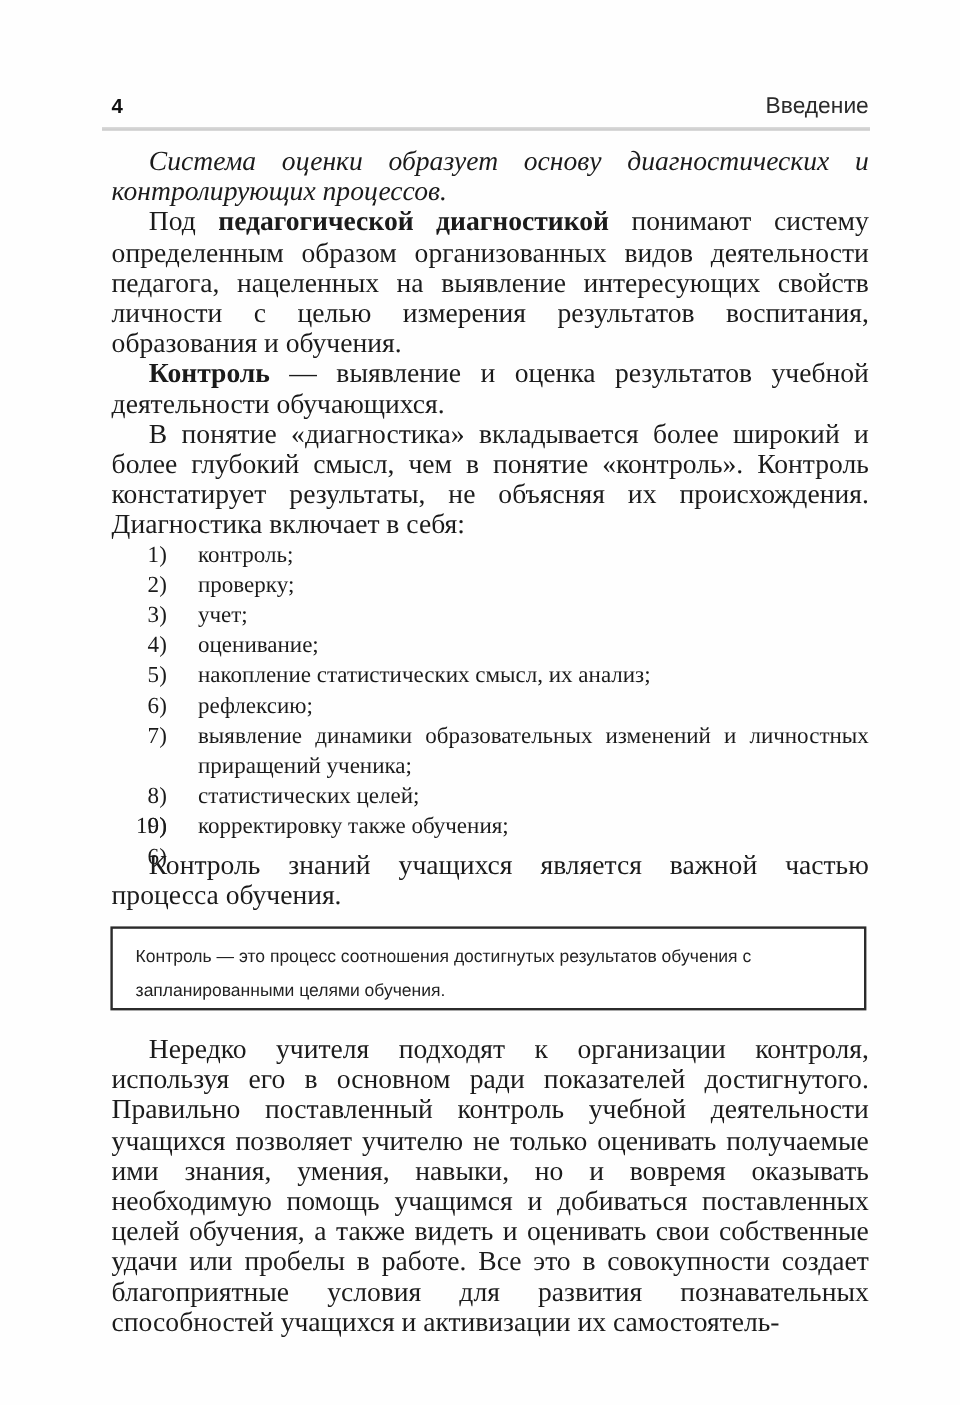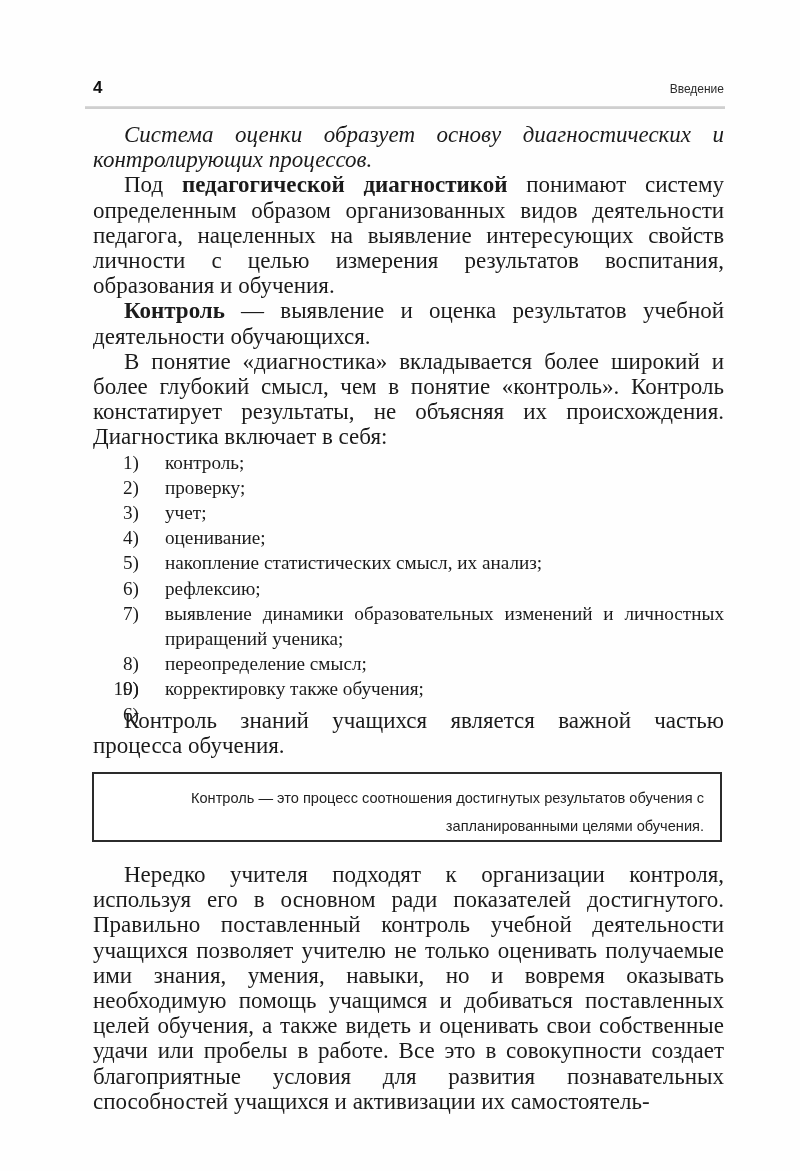--- a/index.html
+++ b/index.html
@@ -38,21 +38,21 @@
     justify-content: space-between;
     font-family: "Liberation Sans", "DejaVu Sans", sans-serif;
   }
   .folio {
     font-size: 17px;
     font-weight: bold;
     color: #111111;
     letter-spacing: 0px;
   }
   .head-title {
-    font-size: 12px;
+    font-size: 19px;
     font-weight: normal;
     color: #2a2a2a;
   }
   .head-rule {
     position: absolute;
     left: 85px;
     top: 106px;
     width: 640px;
     height: 2px;
     background: #cfcfcf;
@@ -120,21 +120,21 @@
     box-sizing: border-box;
     background: #ffffff;
   }
   .callout-text {
     font-family: "Liberation Sans", "DejaVu Sans", sans-serif;
     font-size: 14.6px;
     line-height: 28px;
     color: #222222;
     padding: 10px 16px 16px 19px;
     margin: 0;
-    text-align: right;
+    text-align: left;
   }
 
   
   .block { position: absolute; left: 93px; width: 631px; }
 </style>
 </head>
 <body>
 
 <div class="page">
 
@@ -159,21 +159,21 @@
       <li><span class="num">2)</span><span>проверку;</span></li>
       <li><span class="num">3)</span><span>учет;</span></li>
       <li><span class="num">4)</span><span>оценивание;</span></li>
       <li><span class="num">5)</span><span>накопление статистических смысл, их анализ;</span></li>
       <li><span class="num">6)</span><span>рефлексию;</span></li>
       <li style="padding-left:0;">
         <span style="display:block; padding-left:72px; position:relative; text-align:justify;">
           <span class="num">7)</span><span>выявление динамики образовательных изменений и личностных приращений ученика;</span>
         </span>
       </li>
-      <li><span class="num">8)</span><span>переопределение смысл;</span></li>
+      <li><span class="num">8)</span><span>статистических целей;</span></li>
       <li><span class="num">9)</span></li>
       <li><span class="num">10)</span><span>корректировку также обучения;</span></li>
       <li><span class="num">6)</span></li>
     </ol>
 
     <p class="para" style="margin-top:6px;">Контроль знаний учащихся является важной частью процесса обучения.</p>
 
   </div>
 
   <div class="callout">

